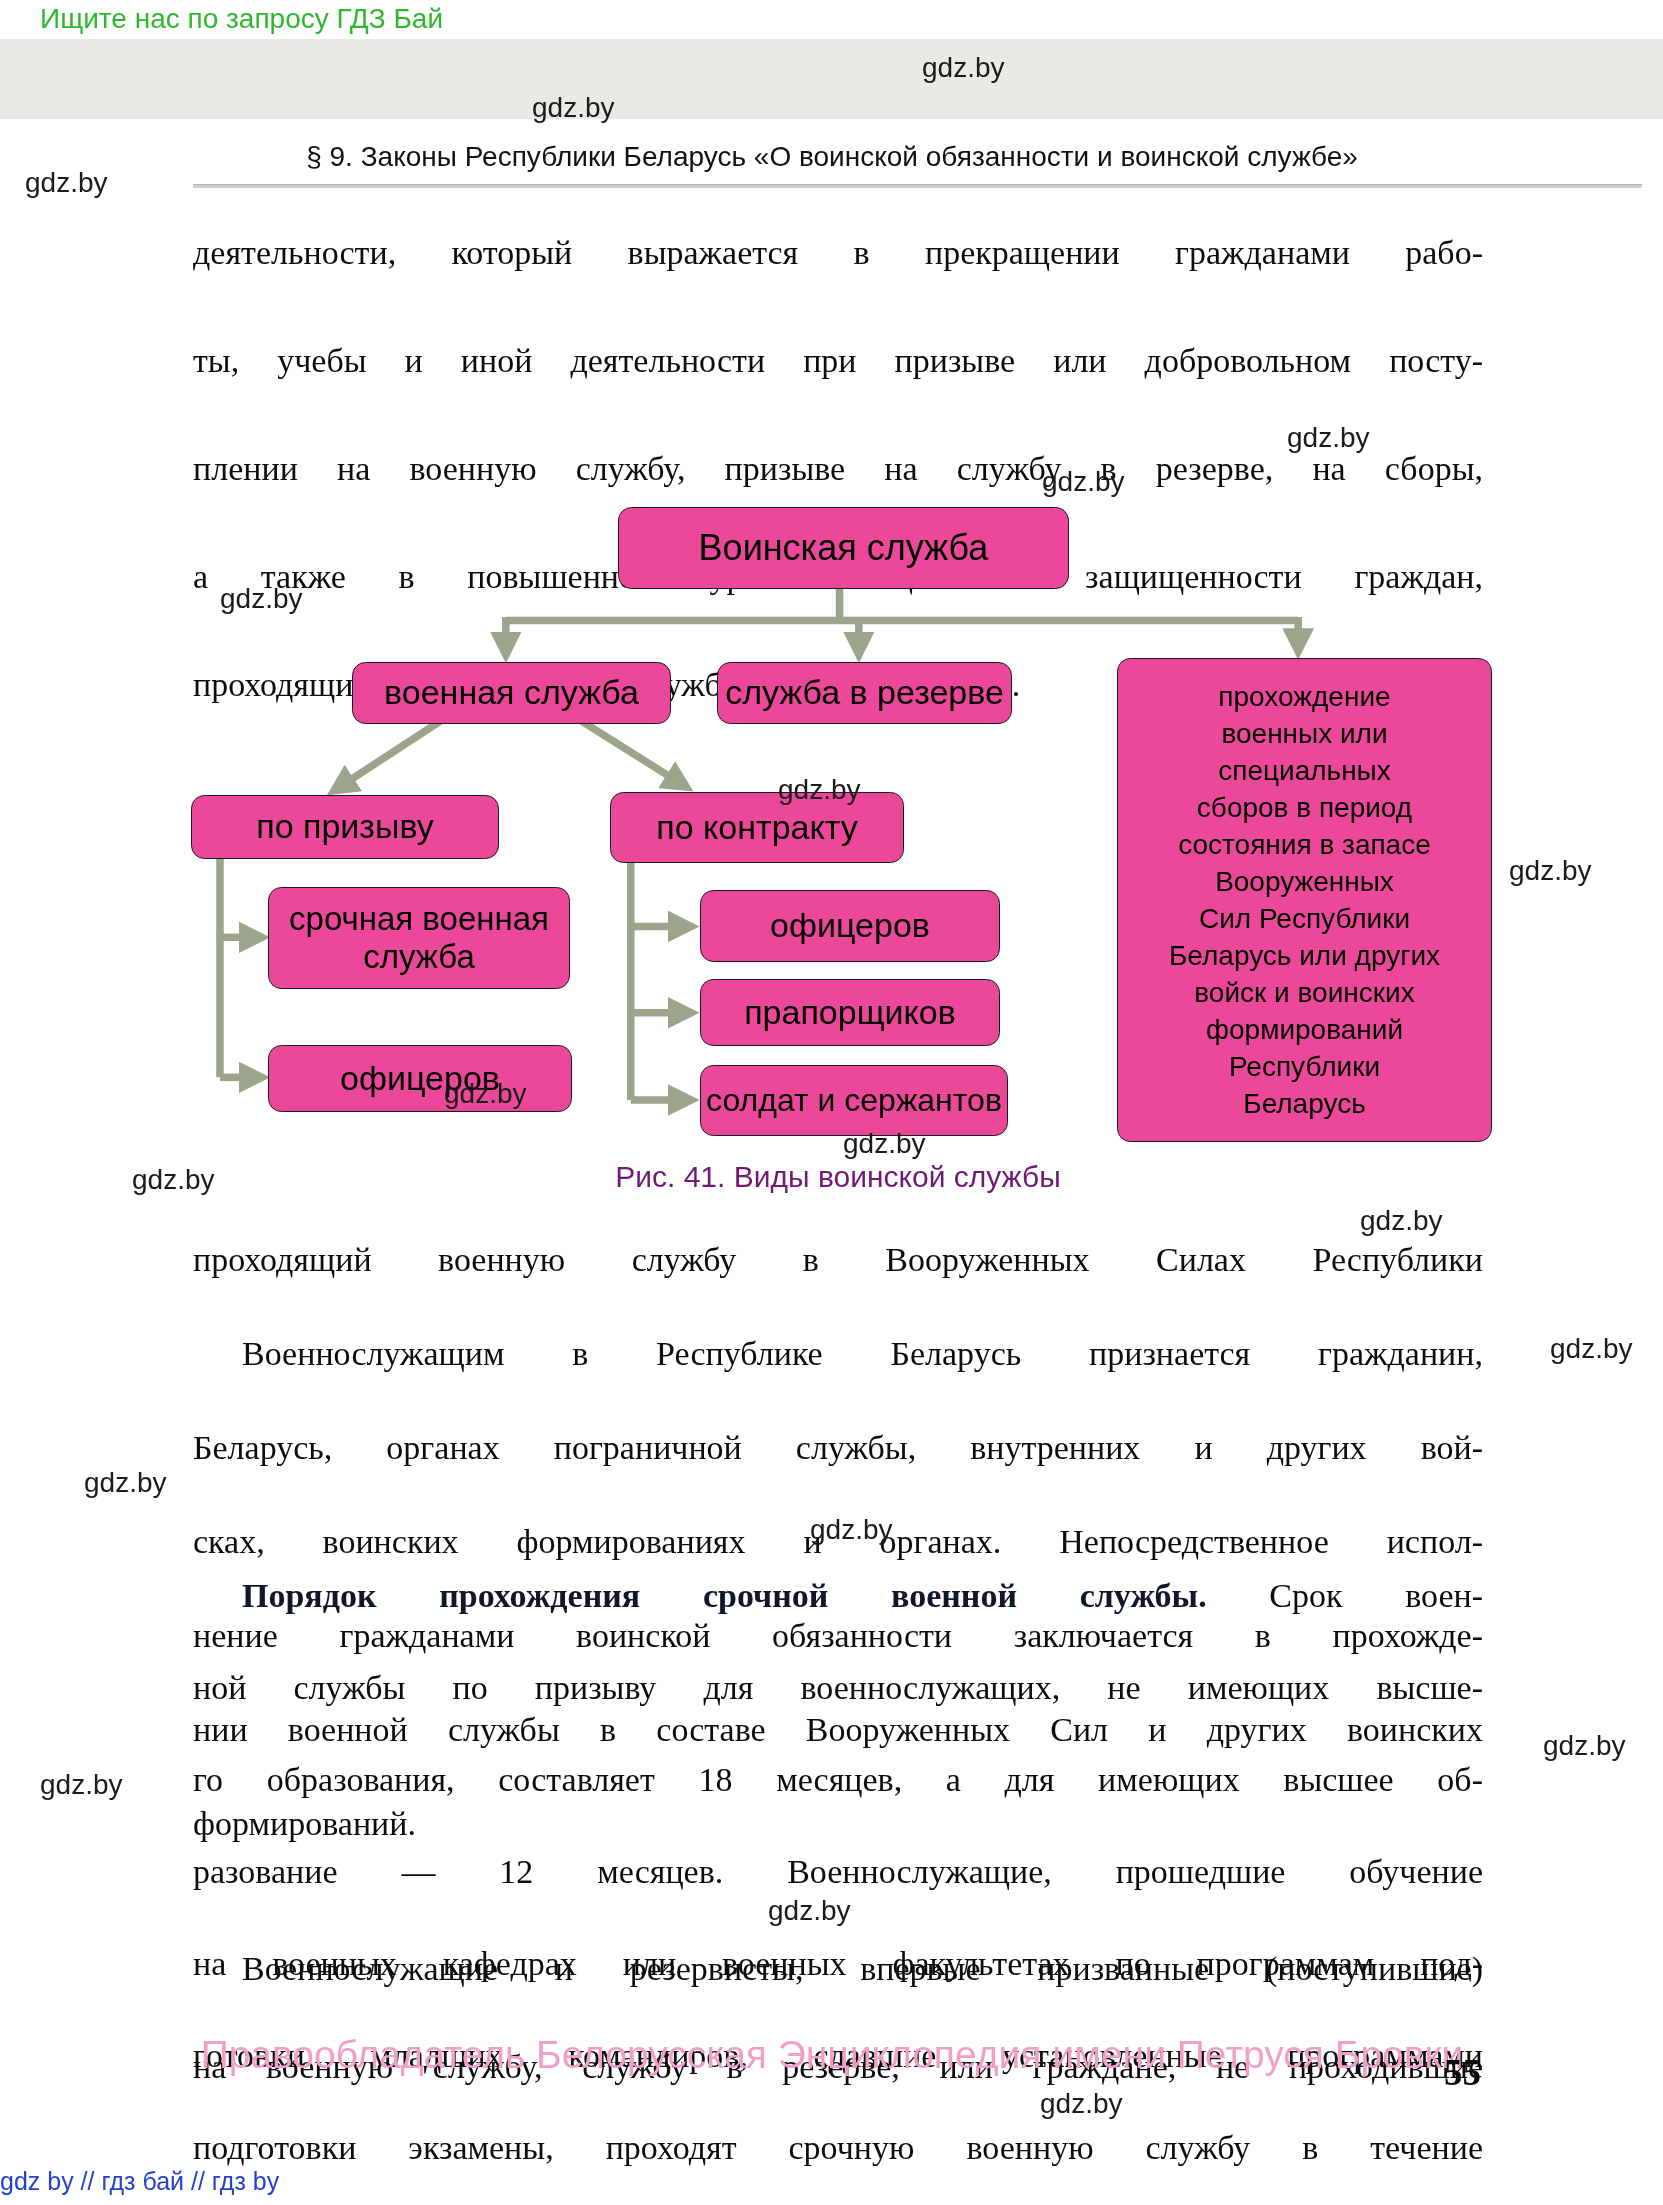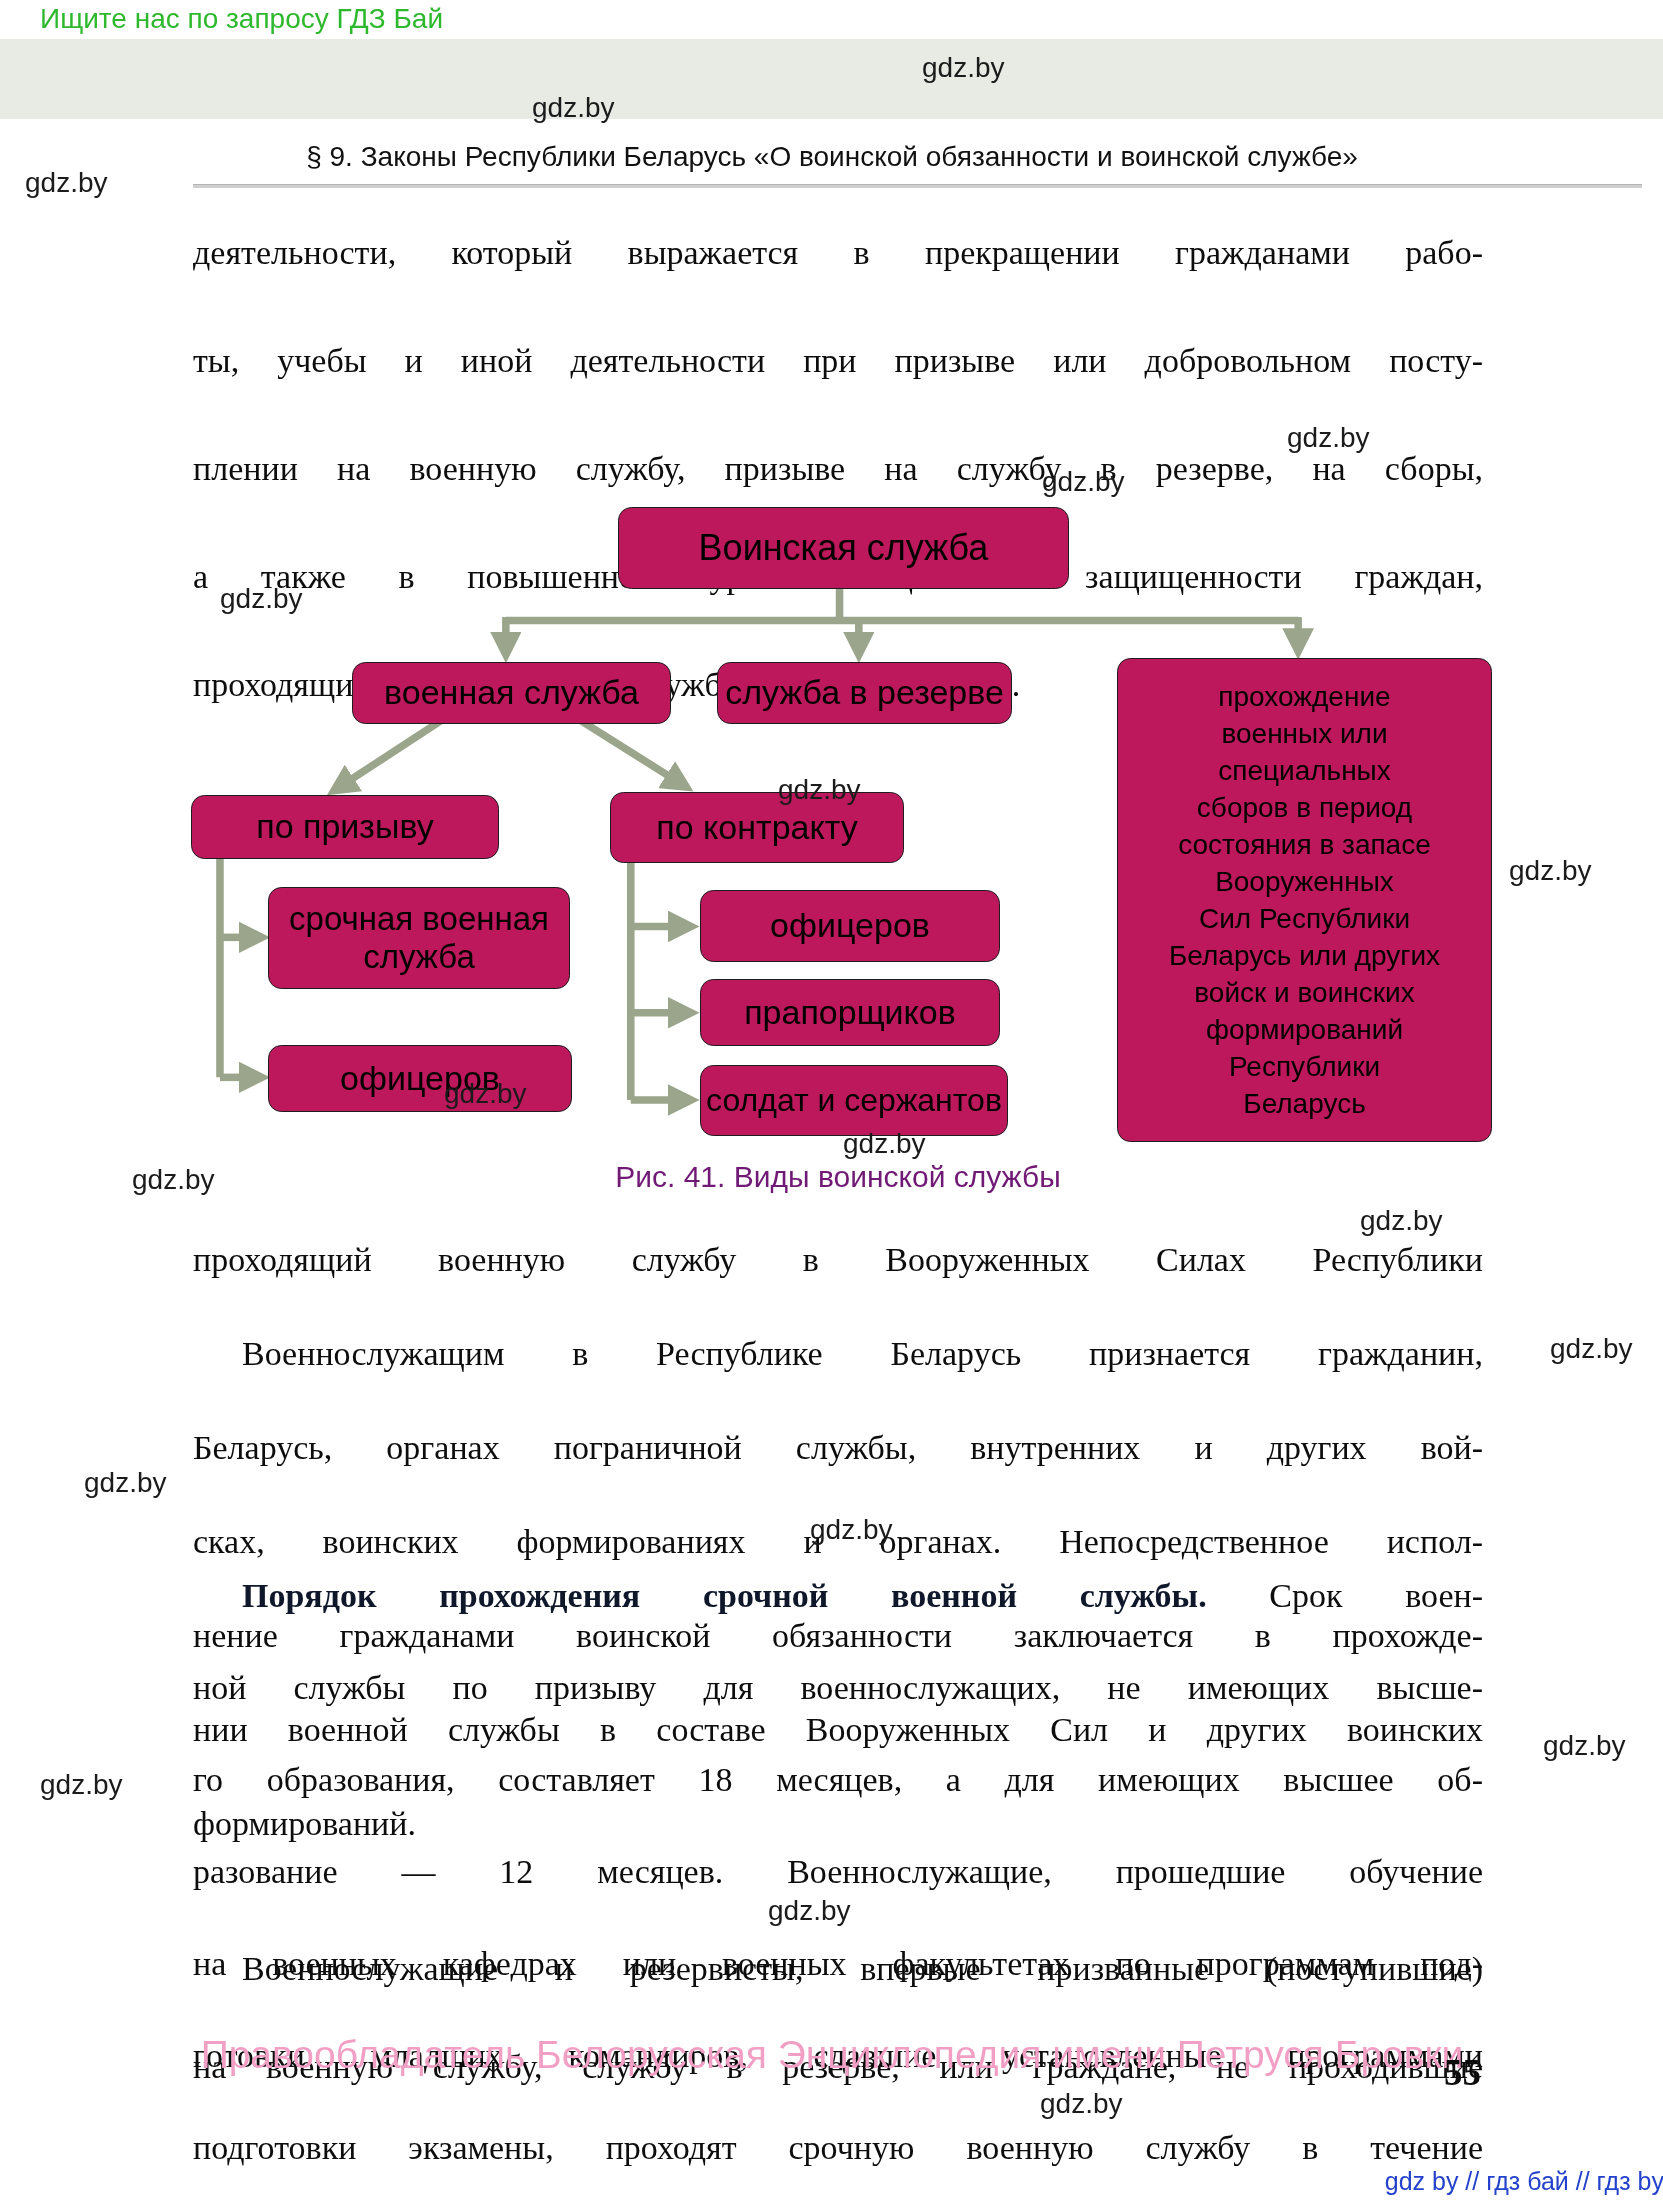--- a/index.html
+++ b/index.html
@@ -18,33 +18,33 @@
           font-family:"Liberation Sans",sans-serif;font-size:28px;font-weight:500;color:#111;}
   .rule{position:absolute;left:193px;top:184px;width:1449px;height:3.4px;background:#cfcfcf;border-top:0.8px solid #b5b5b5;}
   
   .para{position:absolute;left:193px;width:1290px;font-size:34px;z-index:2;}
   .line{text-align:left;white-space:nowrap;}
   .line.j{text-align:justify;white-space:normal;}
   .line.j::after{content:"";display:inline-block;width:100%;height:0;}
   .line.ind{text-indent:49px;}
   .red{font-weight:bold;}
   
-  .fig-box{position:absolute;background:#be185d;border:1.7px solid #1c1c1c;border-radius:13.4px;
+  .fig-box{position:absolute;background:#ec4899;border:1.7px solid #1c1c1c;border-radius:13.4px;
            display:flex;align-items:center;justify-content:center;text-align:center;
            font-family:"Liberation Sans",sans-serif;font-size:34px;color:#000;z-index:3;line-height:1.15;}
   .fig-box.multiline{flex-direction:column;}
   .connectors{position:absolute;left:0;top:0;z-index:1;}
   .caption{position:absolute;left:193px;top:1160px;width:1290px;text-align:center;
            font-family:"Liberation Sans",sans-serif;font-size:30px;color:#701a75;}
   .center-lines .line{text-align:center;white-space:nowrap;}
   
   .copyright{position:absolute;left:0;top:2033px;width:100%;text-align:center;
              font-family:"Liberation Sans",sans-serif;font-size:39px;z-index:2;}
   .pagenum{position:absolute;left:1444px;top:2051px;font-size:37px;font-weight:bold;z-index:2;}
-  .links{position:absolute;left:0;top:2167px;width:100%;text-align:right;
+  .links{position:absolute;left:0;top:2167px;width:100%;text-align:left;
          font-family:"Liberation Sans",sans-serif;font-size:25px;z-index:2;cursor:pointer;}
 </style>
 </head>
 <body>
 
 <div class="page">
 
   <div class="promo" style="color:#2eb82e;">Ищите нас по запросу ГДЗ Бай</div>
 
   <div class="band" style="background:#e8ebe4;"></div>

